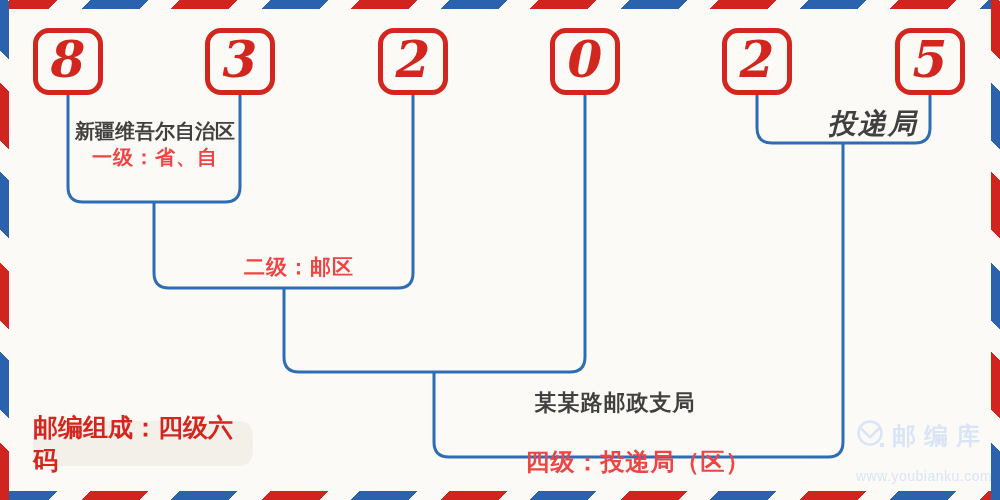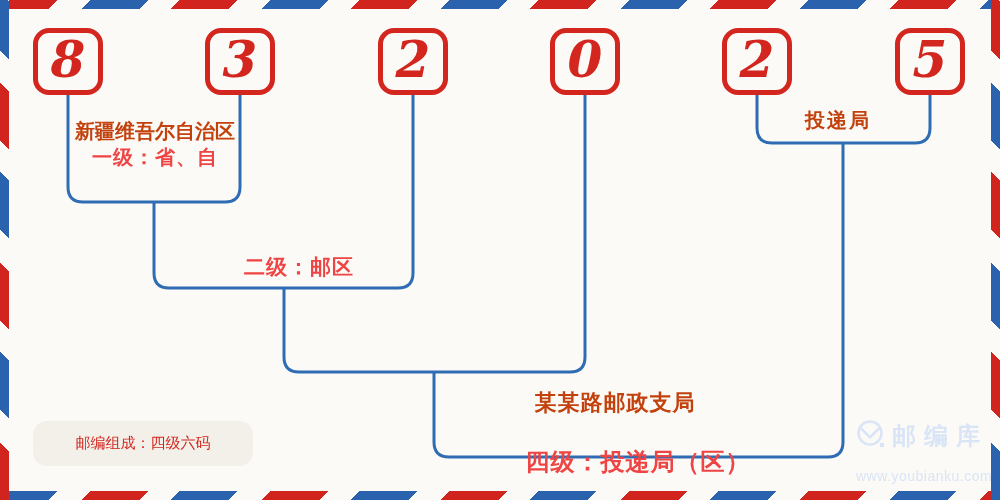--- a/index.html
+++ b/index.html
@@ -30,38 +30,38 @@
   }
   .db1{left:33px;} .db2{left:205px;} .db3{left:378px;}
   .db4{left:550px;} .db5{left:722px;} .db6{left:895px;}
 
   .connectors{position:absolute;left:0;top:0;}
   .connectors path{fill:none;stroke:#2e6db4;stroke-width:3;}
 
   
   .label{position:absolute;transform:translateX(-50%);white-space:nowrap;
     text-align:center;font-weight:bold;line-height:1.1;}
-  .blue{color:#c2410c;}
+  .blue{color:#404040;}
   .red{color:#ef4444;}
   .lv1-name{left:155px;top:120px;font-size:20px;}
   .lv1-d1{left:155px;top:146px;font-size:20px;letter-spacing:1px;}
   .lv1-d2{left:155px;top:168px;font-size:20px;letter-spacing:1px;}
   .lv2-d{left:299px;top:255px;font-size:21px;letter-spacing:1px;}
   .lv3-name{left:435px;top:307px;font-size:26px;letter-spacing:2px;}
   .lv3-d{left:437px;top:340px;font-size:20px;letter-spacing:1px;}
   .lv4-name{left:615px;top:391px;font-size:22px;letter-spacing:1px;}
   .lv4-d{left:638px;top:449px;font-size:24px;letter-spacing:1px;}
-  .lv5-name{left:838px;top:109px;font-size:20px;letter-spacing:2px;}
+  .lv5-name{left:873px;top:109px;font-size:28px;letter-spacing:2px;font-style:italic;}
 
   
   .badge{
     position:absolute;left:33px;top:421px;width:220px;height:45px;
     background:#f3f0ea;border-radius:14px;
     display:flex;align-items:center;justify-content:center;
-    color:#d3261f;font-weight:normal;font-size:15px;
+    color:#d3261f;font-weight:bold;font-size:25px;
   }
 
   
   .watermark{position:absolute;left:856px;top:420px;width:134px;color:#d9e5f6;}
   .wm-row{display:flex;align-items:flex-start;}
   .wm-brand{font-size:24px;font-weight:bold;letter-spacing:8px;margin-left:6px;}
   .wm-url{font-size:14px;letter-spacing:0.5px;margin-top:14px;}
 </style>
 </head>
 <body>

